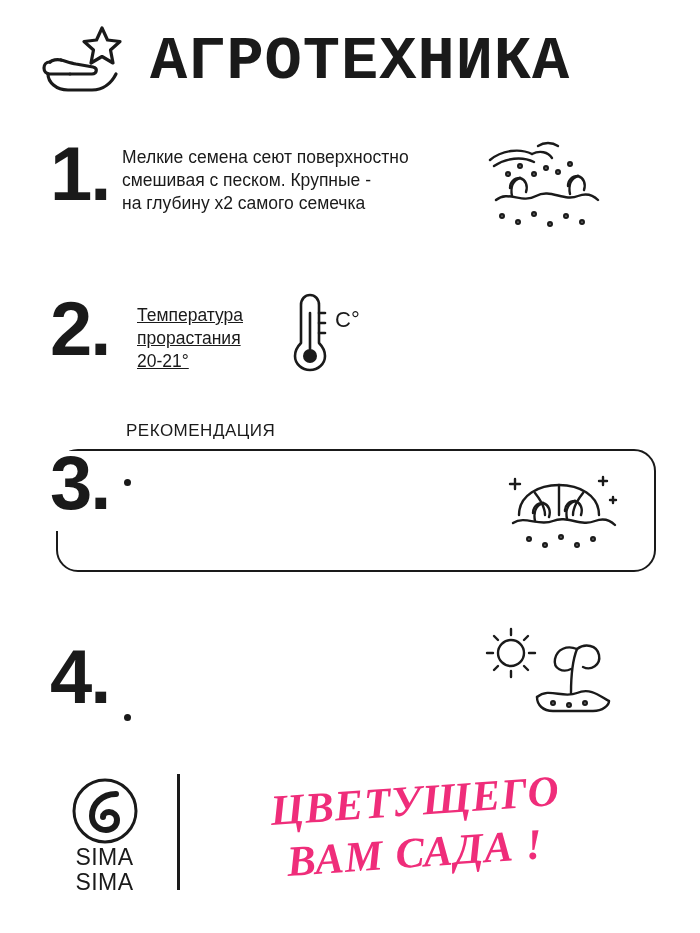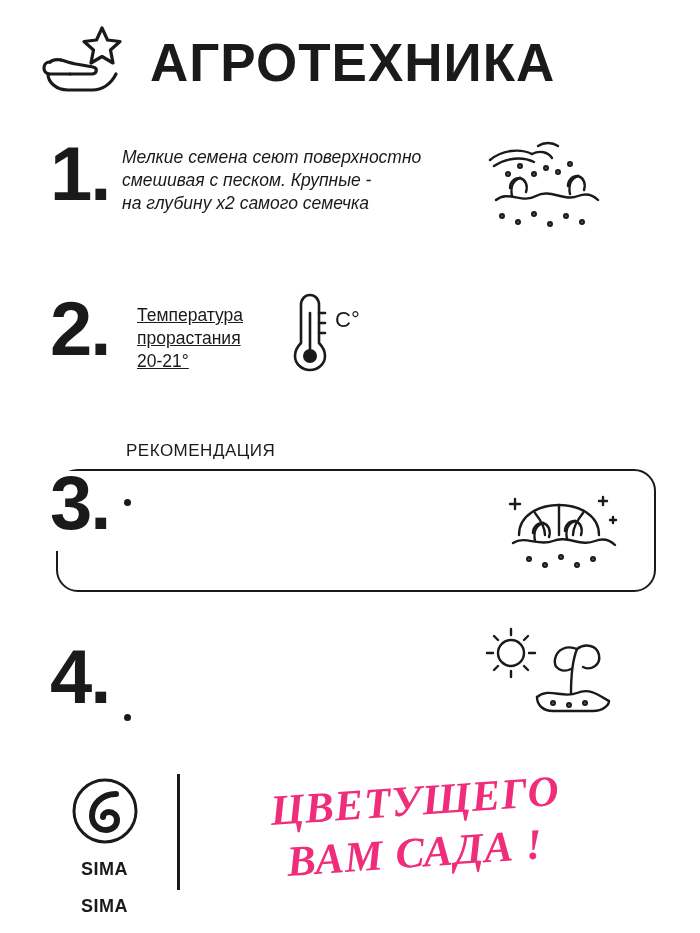--- a/index.html
+++ b/index.html
@@ -31,27 +31,27 @@
     display: flex;
     align-items: center;
   }
   .header-icon {
     width: 96px;
     height: 76px;
     flex: 0 0 96px;
     position: relative;
   }
   .header-title {
-    font-size: 53px;
+    font-size: 62px;
     font-weight: bold;
     letter-spacing: 1px;
     line-height: 1;
     margin-left: 14px;
     white-space: nowrap;
-    font-family: Liberation Sans, sans-serif;
+    font-family: Liberation Mono, monospace;
   }
 
   
   .step {
     position: absolute;
   }
   .step-num {
     position: absolute;
     font-size: 76px;
     font-weight: bold;
@@ -68,31 +68,31 @@
     position: absolute;
     width: 7px;
     height: 7px;
     background: #1a1a1a;
     border-radius: 50%;
   }
 
   
   #step1 { left: 0; top: 128px; width: 700px; height: 115px; }
   #step1 .step-num { left: 50px; top: 8px; }
-  #step1 .step-text { left: 122px; top: 18px; width: 360px; font-style: italic; }
+  #step1 .step-text { left: 122px; top: 18px; width: 360px; }
   #step1 .art { position: absolute; left: 482px; top: 10px; width: 125px; height: 105px; }
 
   
   #step2 { left: 0; top: 283px; width: 700px; height: 105px; }
   #step2 .step-num { left: 50px; top: 8px; }
   #step2 .step-text { left: 137px; top: 21px; width: 160px; text-decoration: underline; }
   #step2 .art { position: absolute; left: 285px; top: 8px; width: 90px; height: 85px; }
 
   
-  #step3 { left: 0; top: 435px; width: 700px; height: 170px; }
+  #step3 { left: 0; top: 415px; width: 700px; height: 170px; }
   #step3 .rec-label {
     position: absolute;
     left: 126px;
     top: 6px;
     font-size: 17px;
     letter-spacing: 0.5px;
   }
   #step3 .rec-box {
     position: absolute;
     left: 56px;
@@ -137,23 +137,23 @@
     top: 8px;
     width: 105px;
     text-align: center;
   }
   .brand-mark {
     width: 66px;
     height: 66px;
     margin: 0 auto;
   }
   .brand-name {
-    margin-top: 14px;
-    font-size: 18px;
-    font-weight: bold;
+    margin-top: 2px;
+    font-size: 23px;
+    font-weight: normal;
     line-height: 23px;
     letter-spacing: 0.5px;
   }
   .divider {
     position: absolute;
     left: 177px;
     top: 4px;
     width: 3px;
     height: 116px;
     background: #1a1a1a;

